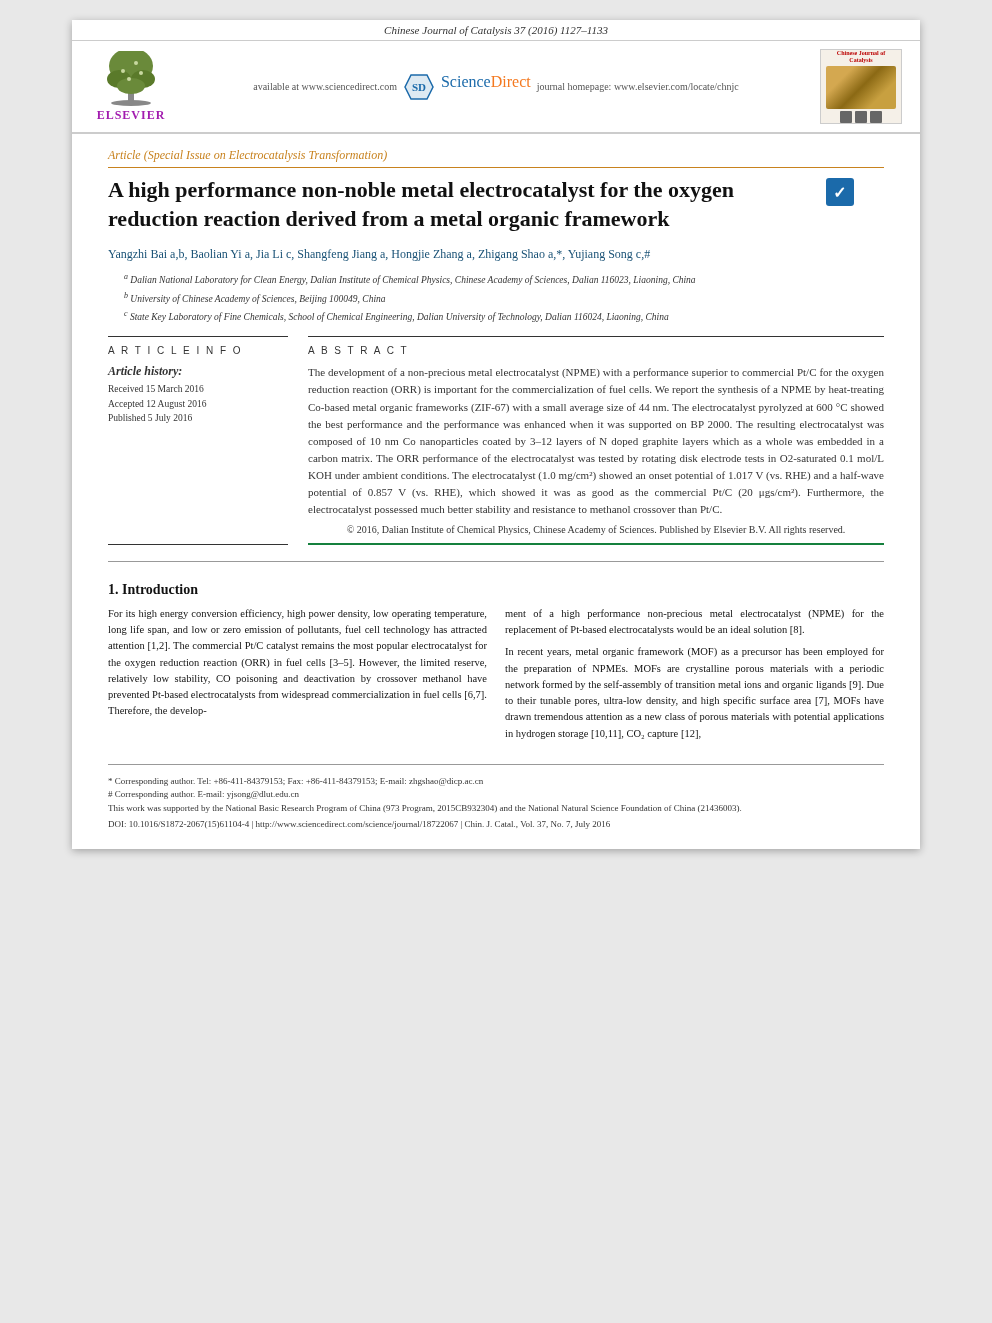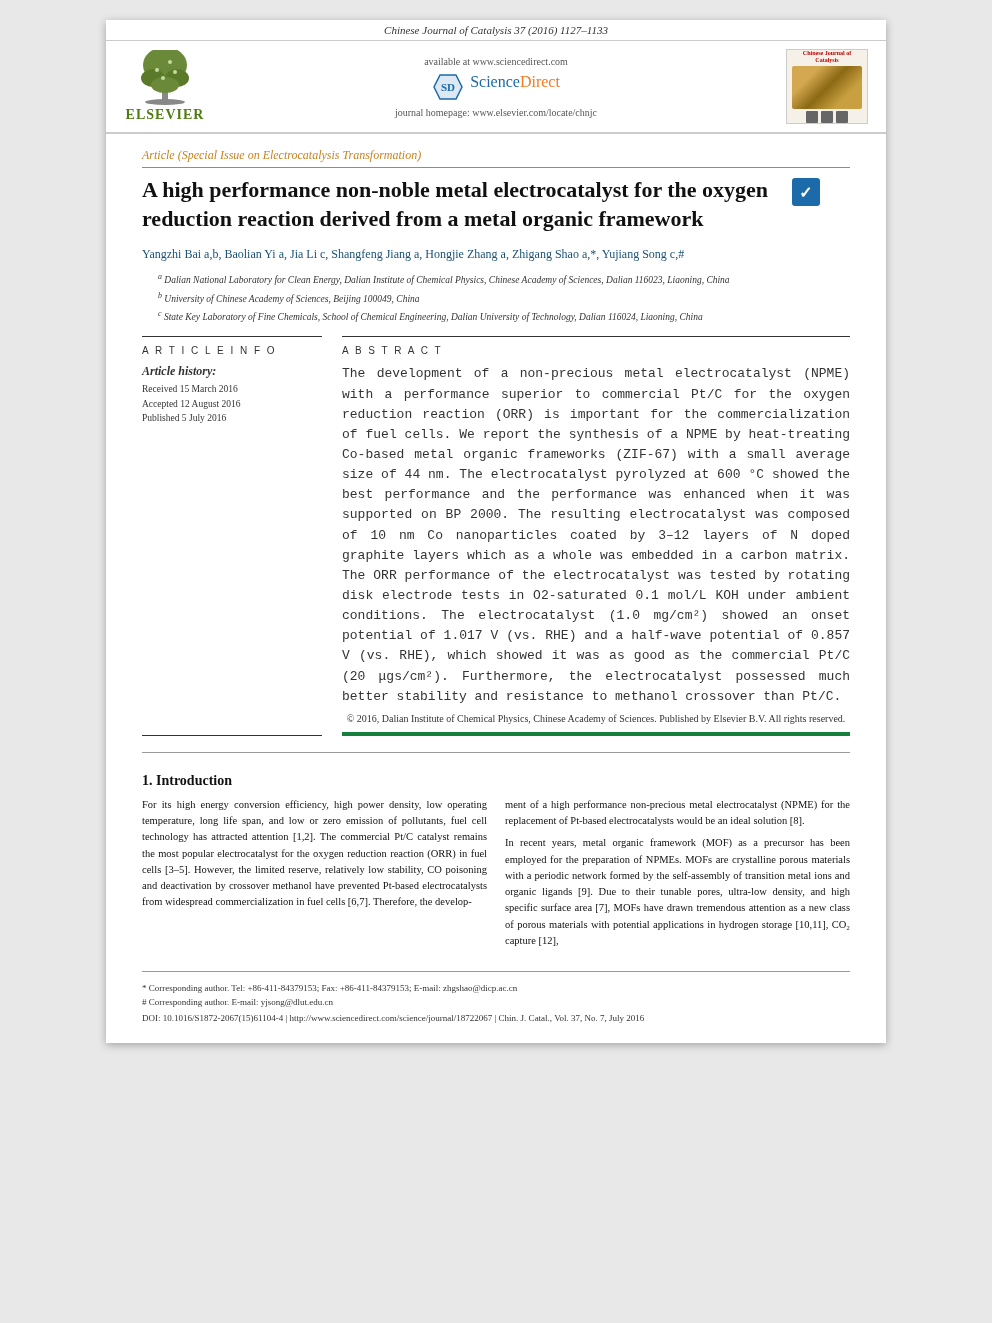--- a/index.html
+++ b/index.html
@@ -4,21 +4,21 @@
   <style>
     * { margin: 0; padding: 0; box-sizing: border-box; }
     body {
       background: #e8e8e8;
       font-family: 'Times New Roman', Times, serif;
       display: flex;
       justify-content: center;
       padding: 20px 0;
     }
     .page {
-      width: 780px;
+      width: 848px;
       background: #fff;
       padding: 0;
       box-shadow: 0 2px 8px rgba(0,0,0,0.3);
     }
     
     .journal-header-bar {
       background: #fff;
       border-bottom: 1px solid #ccc;
       text-align: center;
       padding: 4px 0;
@@ -40,30 +40,30 @@
       align-items: center;
       justify-content: center;
       width: 90px;
       flex-shrink: 0;
     }
     .elsevier-tree {
       width: 60px;
       height: 55px;
     }
     .elsevier-text {
-      font-size: 14px;
+      font-size: 12px;
       font-weight: bold;
-      color: #4d7c0f;
+      color: #a21caf;
       letter-spacing: 1px;
       margin-top: 2px;
     }
     .header-center {
       flex: 1;
       display: flex;
-      flex-direction: column;
+      flex-direction: row;
       align-items: center;
       justify-content: center;
       gap: 6px;
     }
     .sd-available {
       font-size: 10px;
       color: #555;
     }
     .sciencedirect-logo {
       display: flex;
@@ -189,21 +189,21 @@
     .col-left {
       width: 180px;
       flex-shrink: 0;
       border-top: 1px solid #333;
       border-bottom: 1px solid #333;
       padding: 8px 0;
     }
     .col-right {
       flex: 1;
       border-top: 1px solid #333;
-      border-bottom: 4px solid #15803d;
+      border-bottom: 2px solid #15803d;
       padding: 8px 0;
     }
 
     .section-label {
       font-size: 10px;
       letter-spacing: 2px;
       color: #333;
       font-style: normal;
       font-family: Arial, sans-serif;
       text-transform: uppercase;
@@ -225,25 +225,24 @@
       font-size: 9.5px;
       color: #333;
       line-height: 1.5;
     }
     .keywords-group {
       margin-top: 8px;
     }
 
     
     .abstract-text {
-      font-size: 13px;
+      font-size: 11px;
       color: #333;
       line-height: 1.55;
       text-align: justify;
-      font-family: Liberation Mono, monospace;
     }
     .abstract-copyright {
       text-align: center;
       font-size: 10px;
       color: #333;
       margin-top: 6px;
     }
 
     
     .section-divider {
@@ -426,16 +425,17 @@
             <p>ment of a high performance non-precious metal electrocatalyst (NPME) for the replacement of Pt-based electrocatalysts would be an ideal solution [8].</p>
             <p>In recent years, metal organic framework (MOF) as a precursor has been employed for the preparation of NPMEs. MOFs are crystalline porous materials with a periodic network formed by the self-assembly of transition metal ions and organic ligands [9]. Due to their tunable pores, ultra-low density, and high specific surface area [7], MOFs have drawn tremendous attention as a new class of porous materials with potential applications in hydrogen storage [10,11], CO₂ capture [12],</p>
           </div>
         </div>
       </div>
     </div>
 
     <div class="footer-notes">
       <div class="footer-note-line">* Corresponding author. Tel: +86-411-84379153; Fax: +86-411-84379153; E-mail: zhgshao@dicp.ac.cn</div>
       <div class="footer-note-line"># Corresponding author. E-mail: yjsong@dlut.edu.cn</div>
+      <div class="footer-note-line">This work was supported by the National Basic Research Program of China (973 Program, 2015CB932304) and the National Natural Science Foundation of China (21436003).</div>
       <div class="footer-doi">DOI: 10.1016/S1872-2067(15)61104-4 | http://www.sciencedirect.com/science/journal/18722067 | Chin. J. Catal., Vol. 37, No. 7, July 2016</div>
     </div>
   </div>
 </div>
 
 </body></html>

